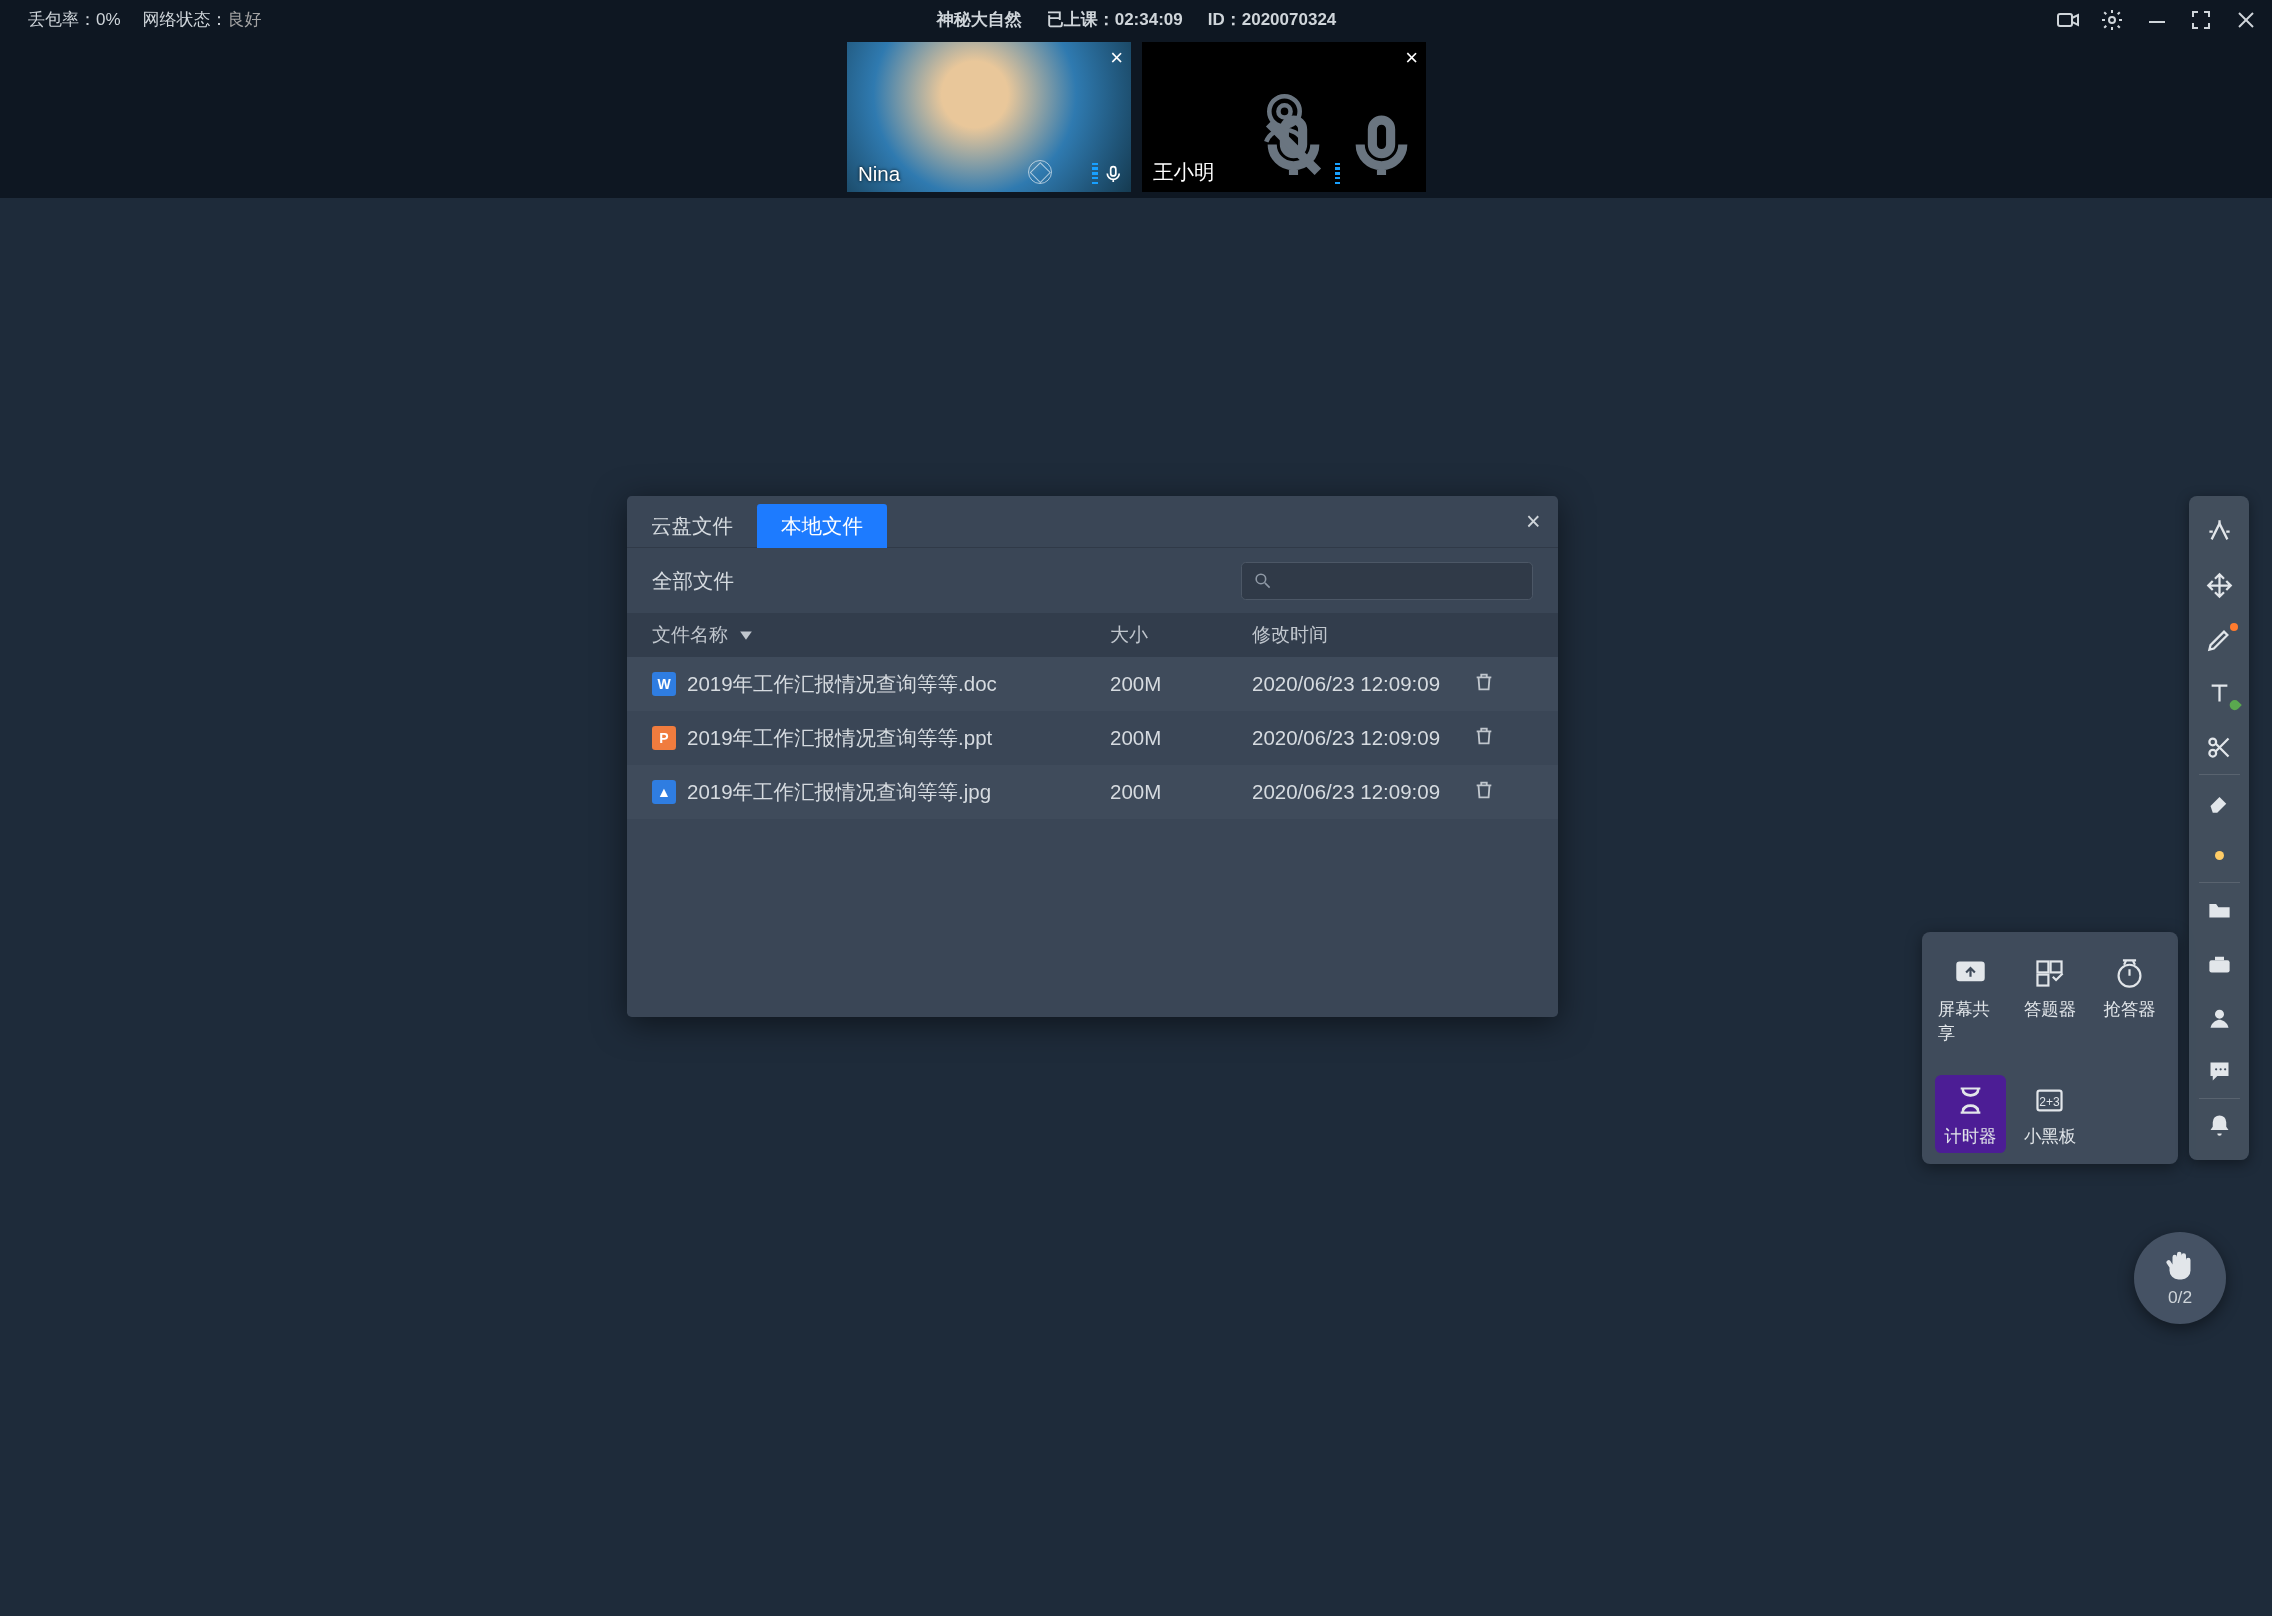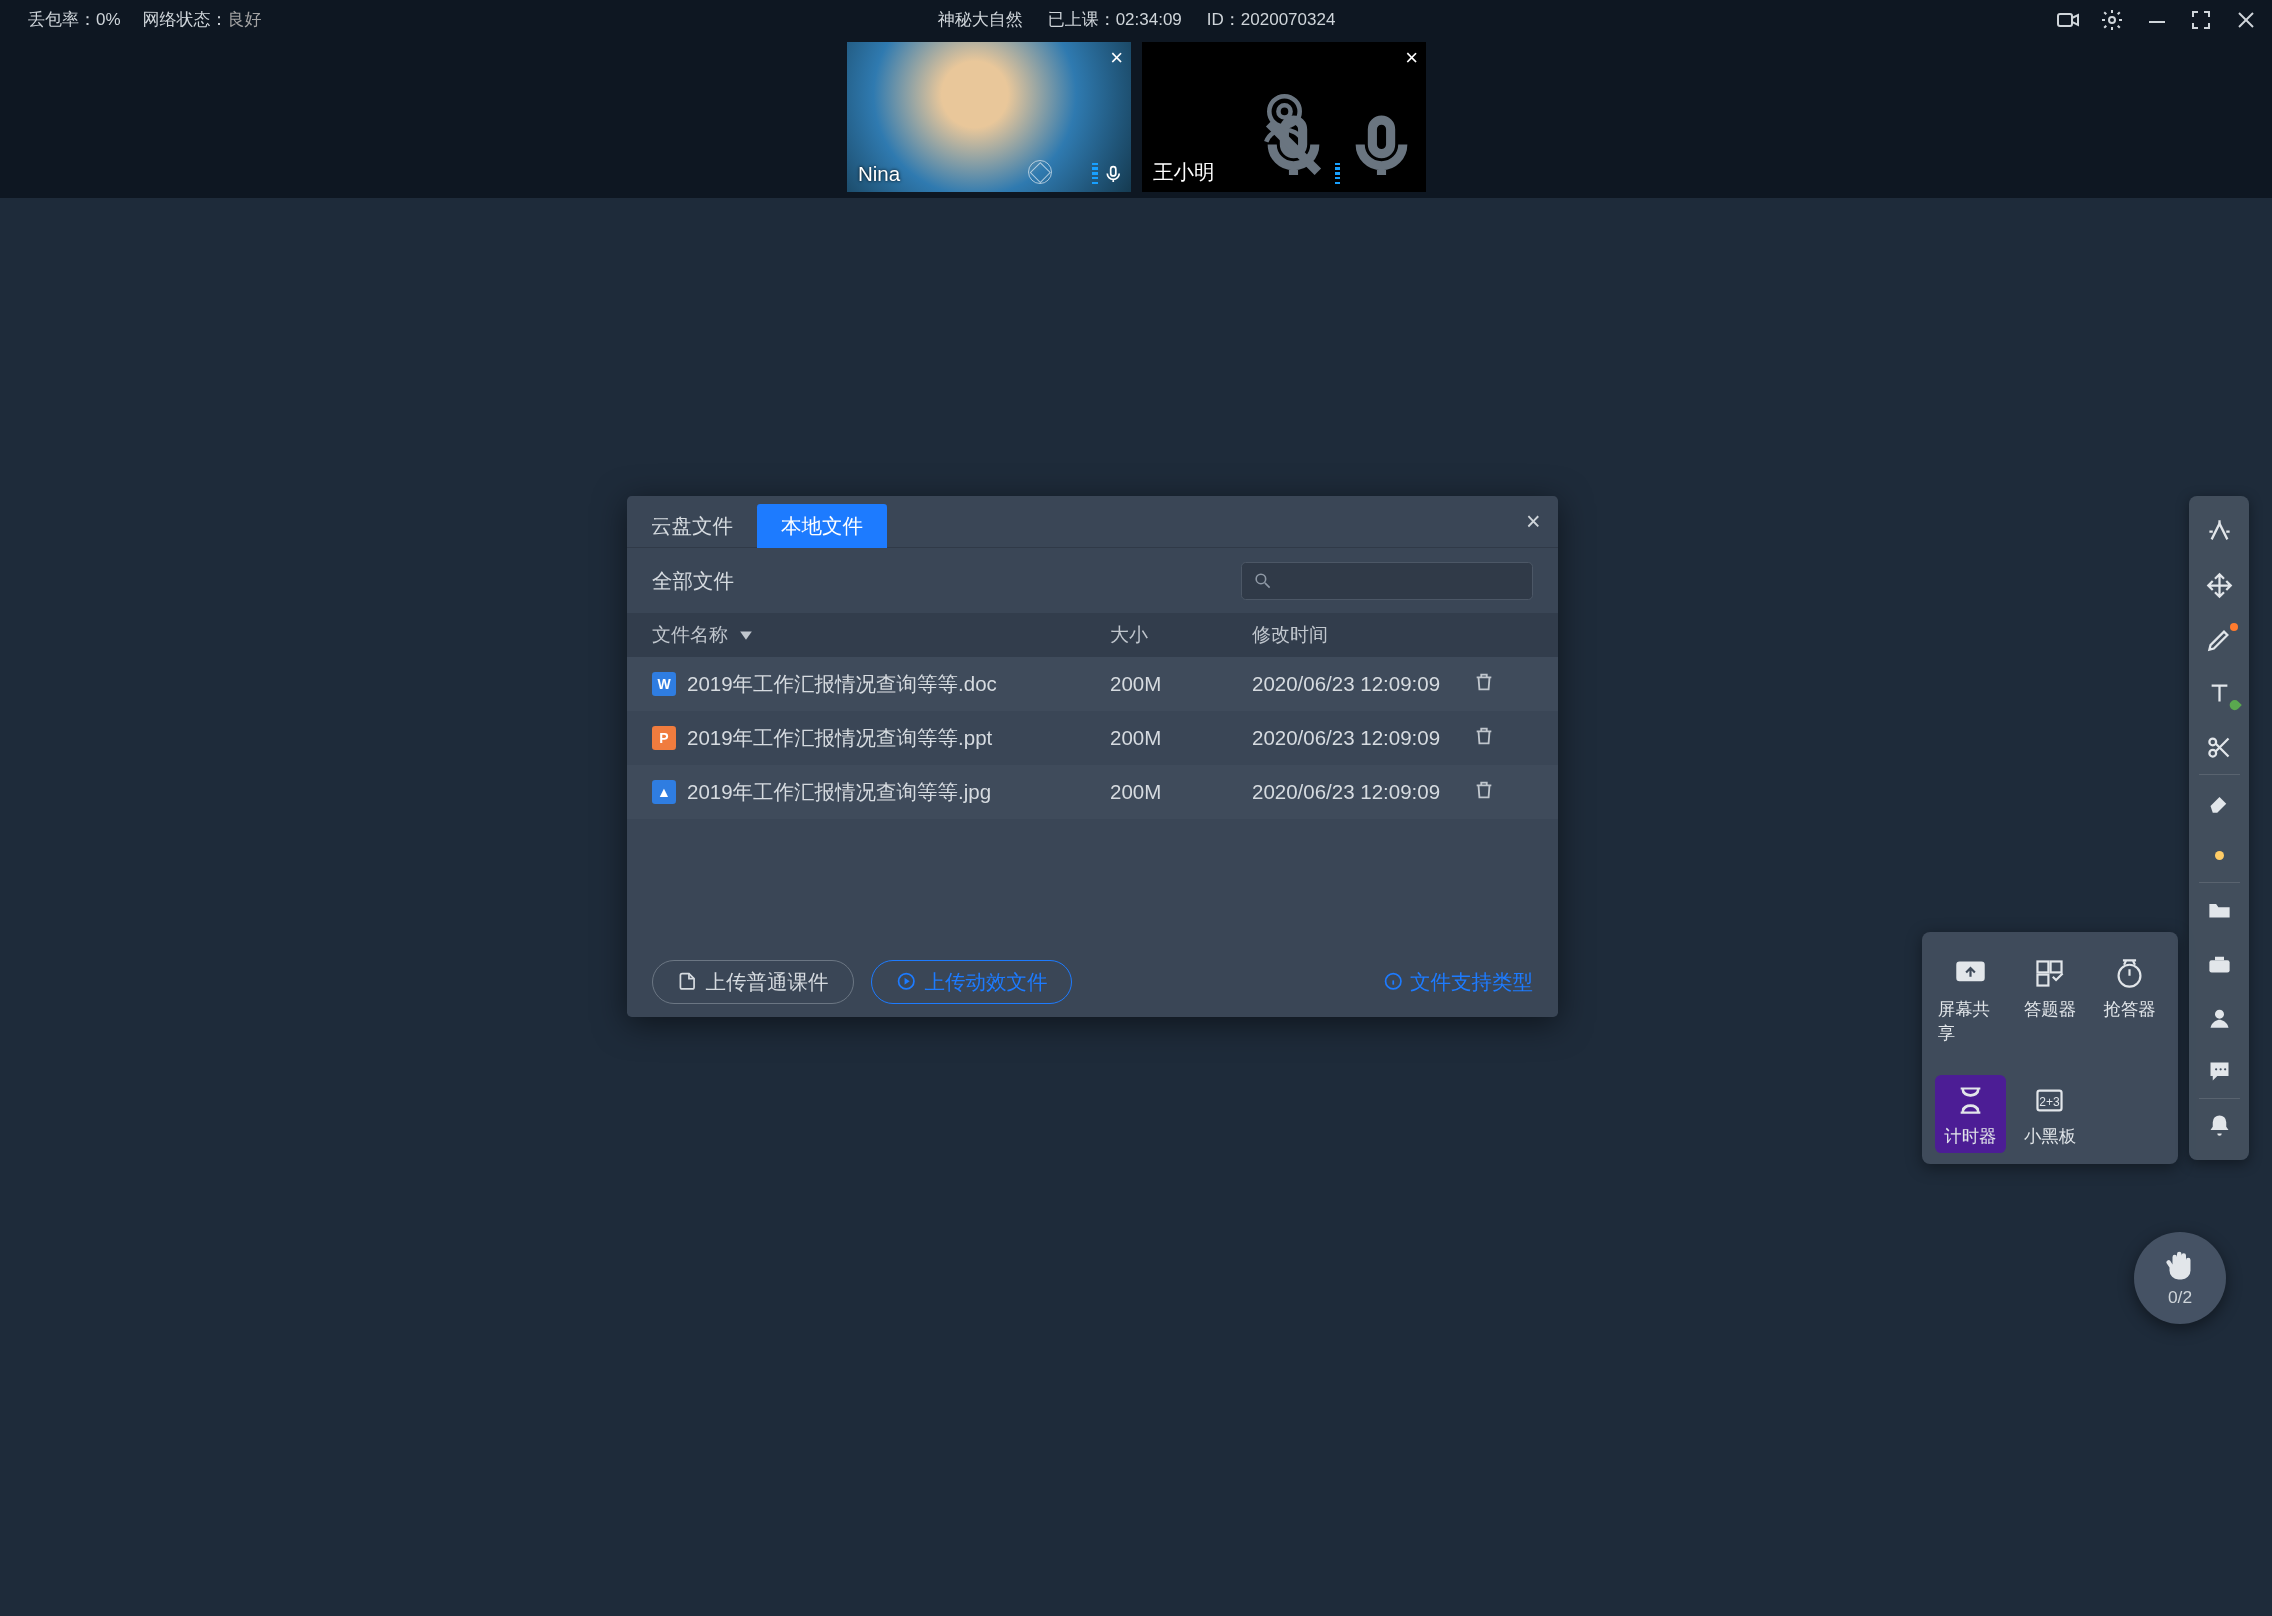--- a/index.html
+++ b/index.html
@@ -17,21 +17,21 @@
   .topbar {
     height: 39px;
     background: #0e1722;
     display: flex;
     align-items: center;
     font-size: 17px;
     color: #cfd5da;
     position: relative;
   }
   .topbar .left { display:flex; gap:22px; padding-left:28px; }
-  .topbar .center { position:absolute; left:50%; transform:translateX(-50%); display:flex; gap:25px; }
+  .topbar .center { position:absolute; left:50%; transform:translateX(-50%); display:flex; gap:25px;font-weight:bold; }
   .topbar .right { position:absolute; right:14px; display:flex; gap:17.4px; align-items:center; }
   .topbar .val-good { color:#a3a3a3; }
   .topbar .icon { width:27px; height:27px; display:inline-flex; align-items:center; justify-content:center; color:#cfd5da; cursor:pointer; }
   .topbar svg { width:24px; height:24px; fill:none; stroke:#cfd5da; stroke-width:2; }
 
   
   .videostrip {
     height: 159px;
     background:#0e1722;
     display:flex;
@@ -317,44 +317,20 @@
               <span class="ficon f-i">▲</span>
               <span>2019年工作汇报情况查询等等.jpg</span>
             </div>
             <div>200M</div>
             <div>2020/06/23 12:09:09</div>
             <div class="trash"><svg viewBox="0 0 24 24">
                 <path d="M4 7h16M9 7V4h6v3M6 7l1 13h10l1-13"></path>
               </svg></div>
           </div>
         </div>
-      <div class="dlg-foot">
-        <div class="btn-outline">
-          <svg viewBox="0 0 24 24">
-              <path d="M14 3H6a2 2 0 0 0-2 2v14a2 2 0 0 0 2 2h12a2 2 0 0 0 2-2V9z"></path>
-              <path d="M14 3v6h6"></path>
-            </svg>
-          <span>上传普通课件</span>
-        </div>
-        <div class="btn-outline accent">
-          <svg viewBox="0 0 24 24">
-              <circle cx="12" cy="12" r="9"></circle>
-              <path d="M10 8l6 4-6 4z" fill="#1d7bff" stroke="none"></path>
-            </svg>
-          <span>上传动效文件</span>
-        </div>
-        <div class="support">
-          <svg viewBox="0 0 24 24">
-              <circle cx="12" cy="12" r="9"></circle>
-              <line x1="12" y1="8" x2="12" y2="8"></line>
-              <line x1="12" y1="11" x2="12" y2="16"></line>
-            </svg>
-          <span>文件支持类型</span>
-        </div>
-      </div>
     </div>
 
     <div class="toolpanel">
       <div class="tp filled">
         <svg viewBox="0 0 32 32">
             <rect x="4" y="6" width="24" height="16" rx="2" fill="#e2e6ea"></rect>
             <path d="M12 15l4-4 4 4M16 11v8" stroke="#3f4b5b" stroke-width="2" fill="none"></path>
           </svg>
         <span>屏幕共享</span>
       </div>

